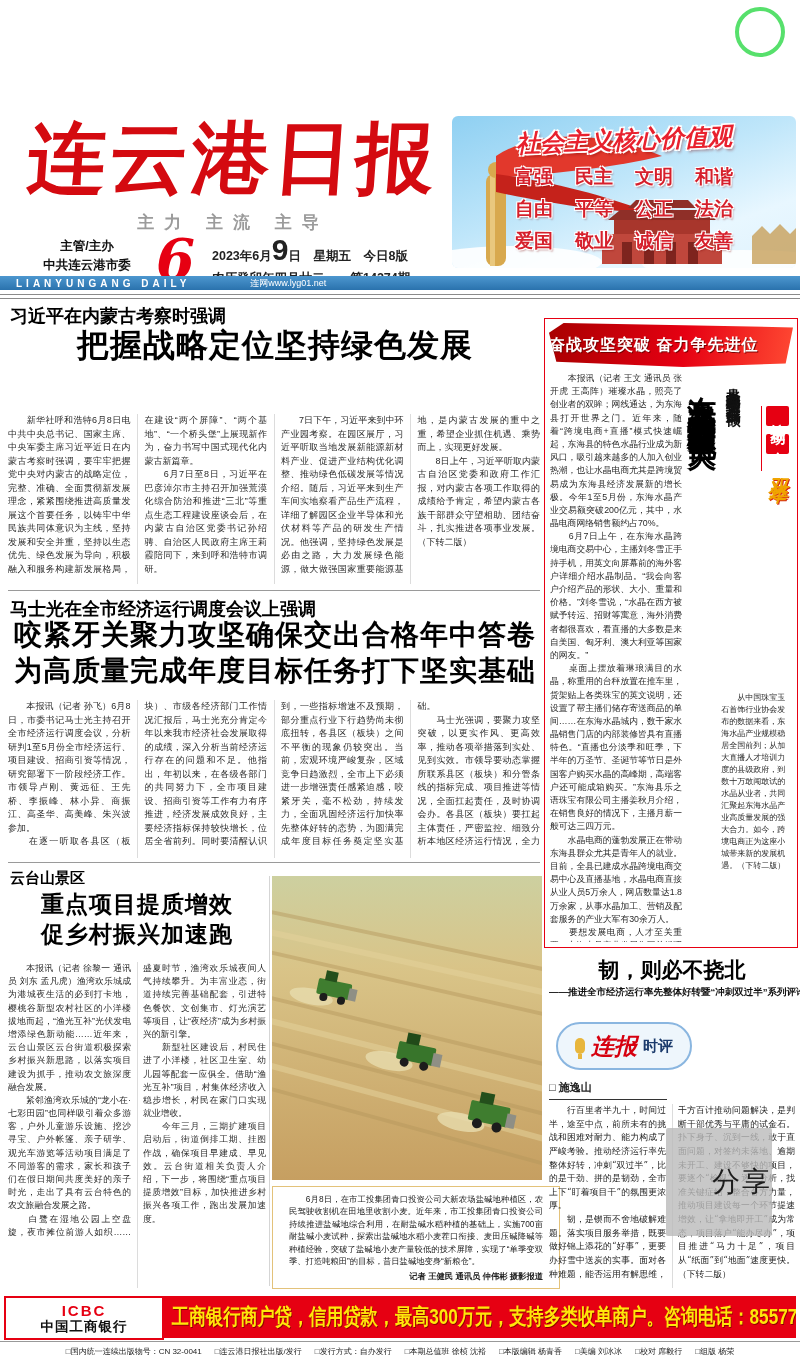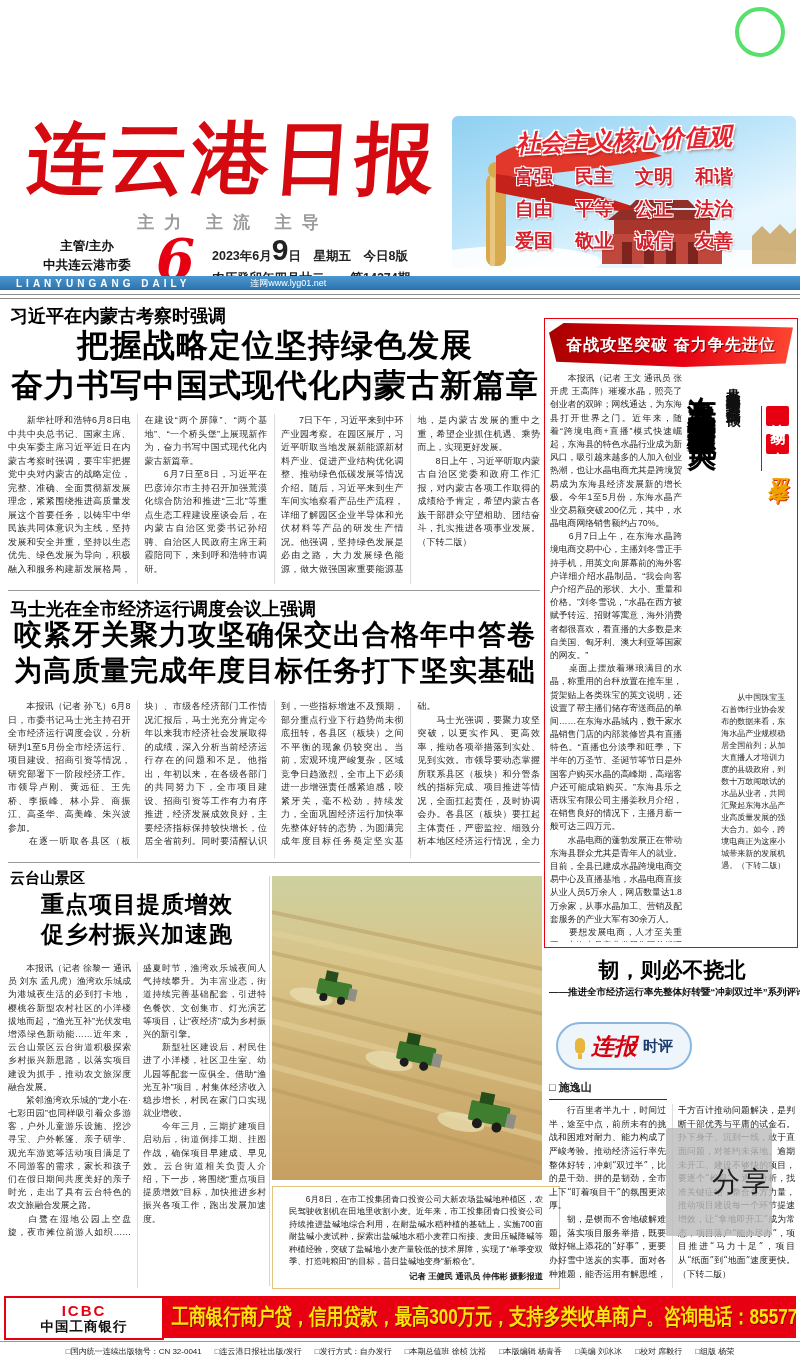--- a/index.html
+++ b/index.html
@@ -34,21 +34,21 @@
   .bodytext{font-size:9px;line-height:1.5;text-align:justify;white-space:pre-line;color:#2a2a2a;overflow:hidden;}
   .cols4{column-count:4;column-gap:14px;column-rule:1px solid #dcdcdc;height:100%;}
   .cols2{column-count:2;column-gap:12px;column-rule:1px solid #dcdcdc;height:100%;}
   .rule{background:#9a9a9a;}
   .double-rule{border-top:1.5px solid #8a8a8a;border-bottom:1px solid #8a8a8a;height:3px;}
   
   .red-box{border:1.5px solid #e60012;background:#fff;}
   .bbanner{position:relative;height:44px;margin:4px 4px 2px 4px;
            background:linear-gradient(100deg,#a80000 0%,#e60012 55%,#ff4a33 100%);
            clip-path:polygon(0 22%,6% 0,100% 10%,97% 92%,55% 100%,3% 88%);
-           display:flex;align-items:center;justify-content:center;}
+           display:flex;align-items:center;}
   .bbanner span{color:#fff;font-weight:900;font-size:16px;letter-spacing:1px;
            text-shadow:1px 1px 0 #7a0000;}
   .vert{writing-mode:vertical-rl;}
   .vtitle{font-weight:900;font-size:29px;color:#000;letter-spacing:3px;line-height:1.15;}
   .vsub{font-weight:bold;font-size:14.5px;color:#111;letter-spacing:2px;}
   .ribbon-seg{background:#e60012;color:#fff;font-weight:900;font-size:15px;
               padding:6px 2px;border-radius:2px;letter-spacing:2px;margin-bottom:8px;}
   .ribbon-gold{color:#f0a400;font-weight:900;font-size:19px;letter-spacing:3px;
                font-family:"DejaVu Serif",serif;font-style:italic;
                text-shadow:1px 1px 0 #d42a18,-1px -1px 0 #fff;}
@@ -159,21 +159,20 @@
         <span>诚信</span>
         <span>友善</span>
       </div>
     </div>
   </div>
 
   <div class="abs double-rule" style="left:0;top:294px;width:800px;"></div>
 
   <div class="abs kicker" style="left:10px;top:304px;width:530px;">习近平在内蒙古考察时强调</div>
   <div class="abs headline" style="left:8px;top:328px;width:534px;font-size:32px;">把握战略定位坚持绿色发展</div>
-  <div class="abs headline" style="left:8px;top:368px;width:534px;font-size:32px;">奋力书写中国式现代化内蒙古新篇章</div>
   <div class="abs" style="left:8px;top:414px;width:532px;height:170px;">
     <div class="bodytext cols4">　　新华社呼和浩特6月8日电　中共中央总书记、国家主席、中央军委主席习近平近日在内蒙古考察时强调，要牢牢把握党中央对内蒙古的战略定位，完整、准确、全面贯彻新发展理念，紧紧围绕推进高质量发展这个首要任务，以铸牢中华民族共同体意识为主线，坚持发展和安全并重，坚持以生态优先、绿色发展为导向，积极融入和服务构建新发展格局，在建设“两个屏障”、“两个基地”、“一个桥头堡”上展现新作为，奋力书写中国式现代化内蒙古新篇章。
 　　6月7日至8日，习近平在巴彦淖尔市主持召开加强荒漠化综合防治和推进“三北”等重点生态工程建设座谈会后，在内蒙古自治区党委书记孙绍骋、自治区人民政府主席王莉霞陪同下，来到呼和浩特市调研。
 　　7日下午，习近平来到中环产业园考察。在园区展厅，习近平听取当地发展新能源新材料产业、促进产业结构优化调整、推动绿色低碳发展等情况介绍。随后，习近平来到生产车间实地察看产品生产流程，详细了解园区企业半导体和光伏材料等产品的研发生产情况。他强调，坚持绿色发展是必由之路，大力发展绿色能源，做大做强国家重要能源基地，是内蒙古发展的重中之重，希望企业抓住机遇、乘势而上，实现更好发展。
 　　8日上午，习近平听取内蒙古自治区党委和政府工作汇报，对内蒙古各项工作取得的成绩给予肯定，希望内蒙古各族干部群众守望相助、团结奋斗，扎实推进各项事业发展。（下转二版）</div>
   </div>
 
   <div class="abs rule" style="left:8px;top:590px;width:532px;height:1px;"></div>
 
   <div class="abs kicker" style="left:10px;top:597px;width:530px;">马士光在全市经济运行调度会议上强调</div>

